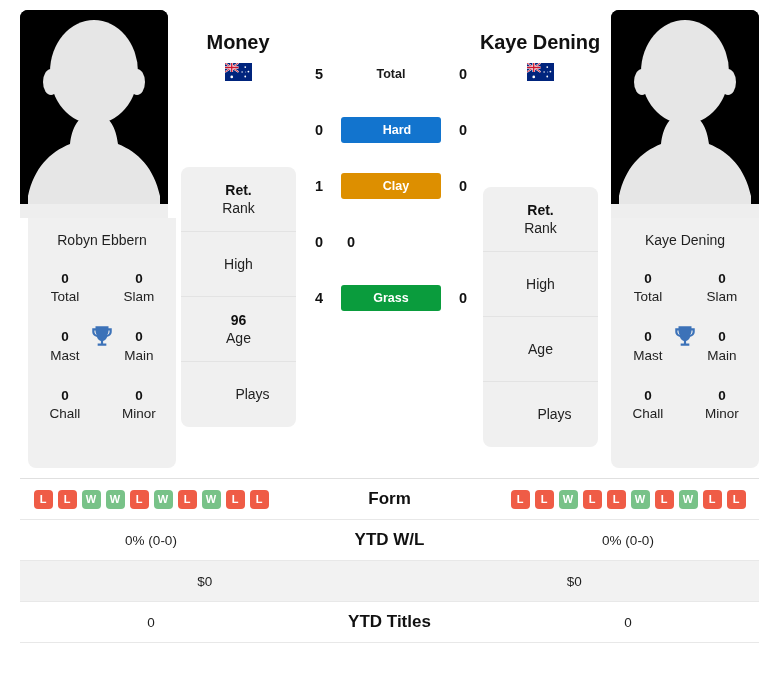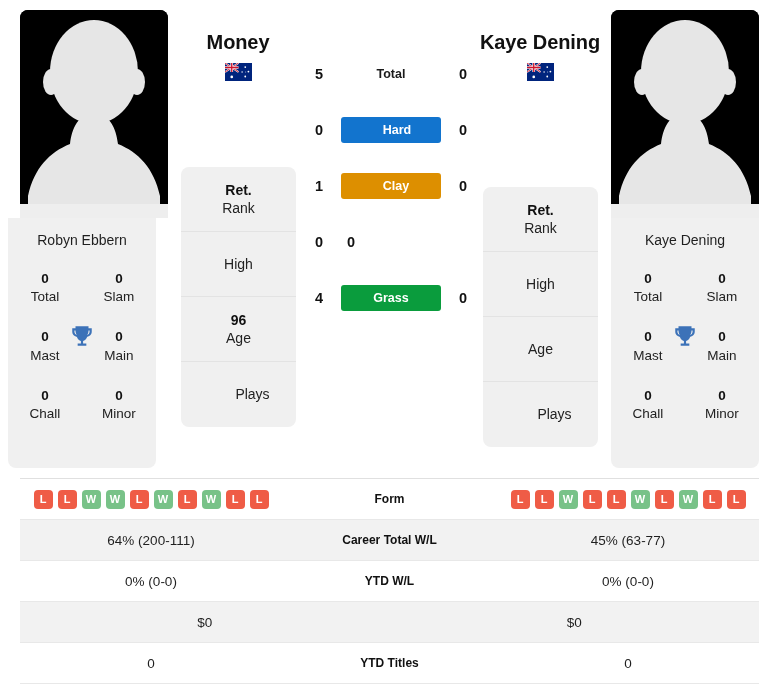--- a/index.html
+++ b/index.html
@@ -37,21 +37,21 @@
   
   .player-panel {
     position: absolute;
     top: 218px;
     width: 148px;
     height: 250px;
     background: #f0f0f0;
     border-radius: 0 0 8px 8px;
     padding-top: 14px;
   }
-  .player-panel.left  { left: 8px; }
+  .player-panel.left  { left: 28px; }
   .player-panel.right { left: 611px; }
 
   .panel-name {
     text-align: center;
     font-size: 14px;
     color: #1f1f1f;
     margin-bottom: 22px;
   }
 
   .titles-grid {
@@ -199,21 +199,21 @@
   .st-row.shaded { background: #f2f2f2; }
   .st-left, .st-right {
     flex: 1;
     text-align: center;
     font-size: 13.5px;
     color: #1f1f1f;
   }
   .st-label {
     width: 215px;
     text-align: center;
-    font-size: 12px;
+    font-size: 17px;
     font-weight: bold;
     color: #111;
   }
 
   .form-strip {
     display: flex;
     justify-content: center;
     gap: 5px;
   }
   .form-badge {
@@ -480,25 +480,20 @@
             <div class="form-badge L">L</div>
             <div class="form-badge W">W</div>
             <div class="form-badge L">L</div>
             <div class="form-badge W">W</div>
             <div class="form-badge L">L</div>
             <div class="form-badge L">L</div>
           </div>
       </div>
     </div>
 
-    <div class="st-row shaded">
-      <div class="st-left">64% (200-111)</div>
-      <div class="st-label">Career Total W/L</div>
-      <div class="st-right">45% (63-77)</div>
-    </div>
 
     <div class="st-row">
       <div class="st-left">0% (0-0)</div>
       <div class="st-label">YTD W/L</div>
       <div class="st-right">0% (0-0)</div>
     </div>
 
     <div class="st-row shaded">
       <div class="st-left">$0</div>
       <div class="st-right">$0</div>

